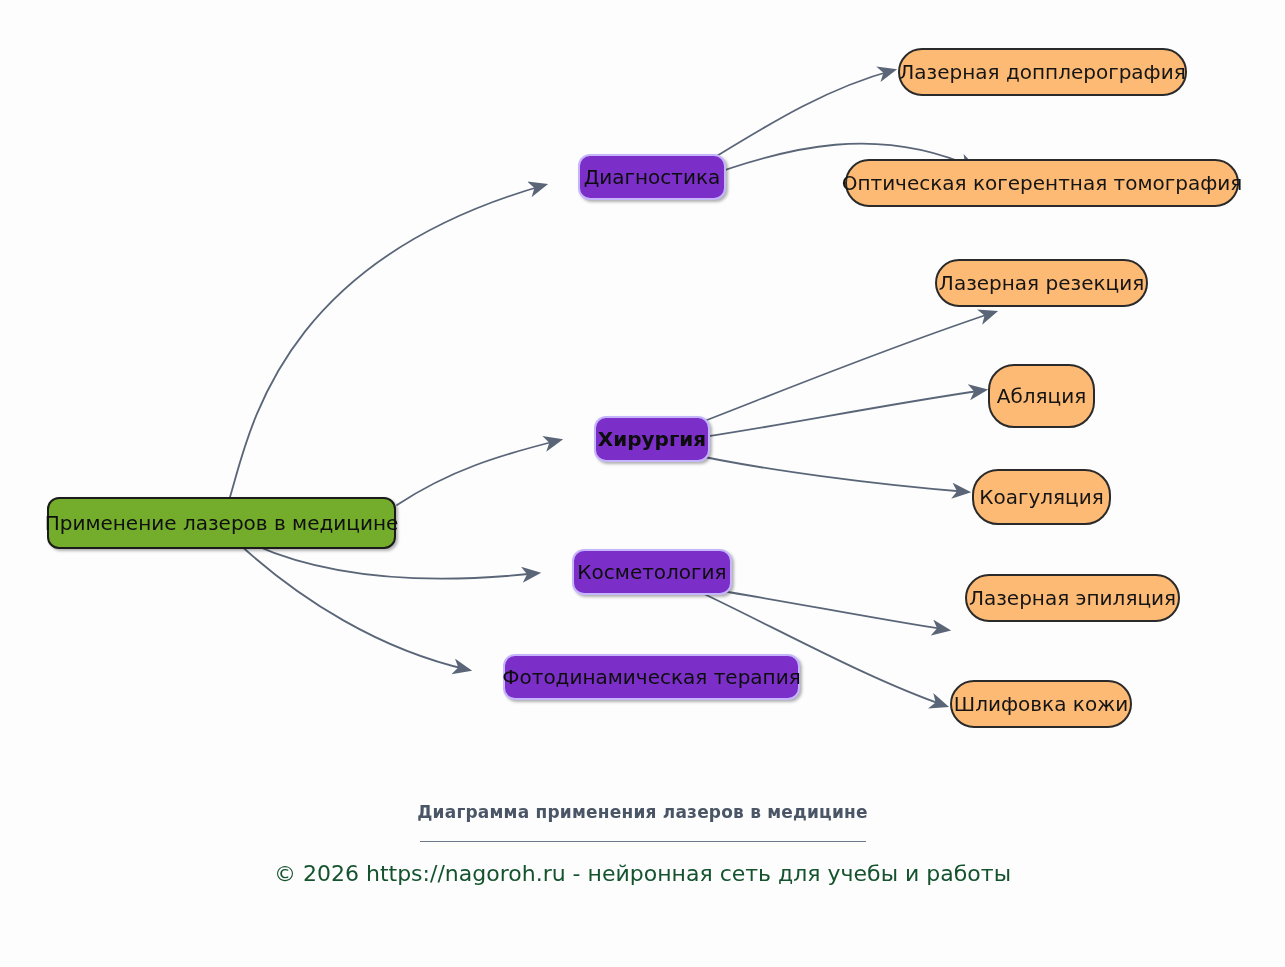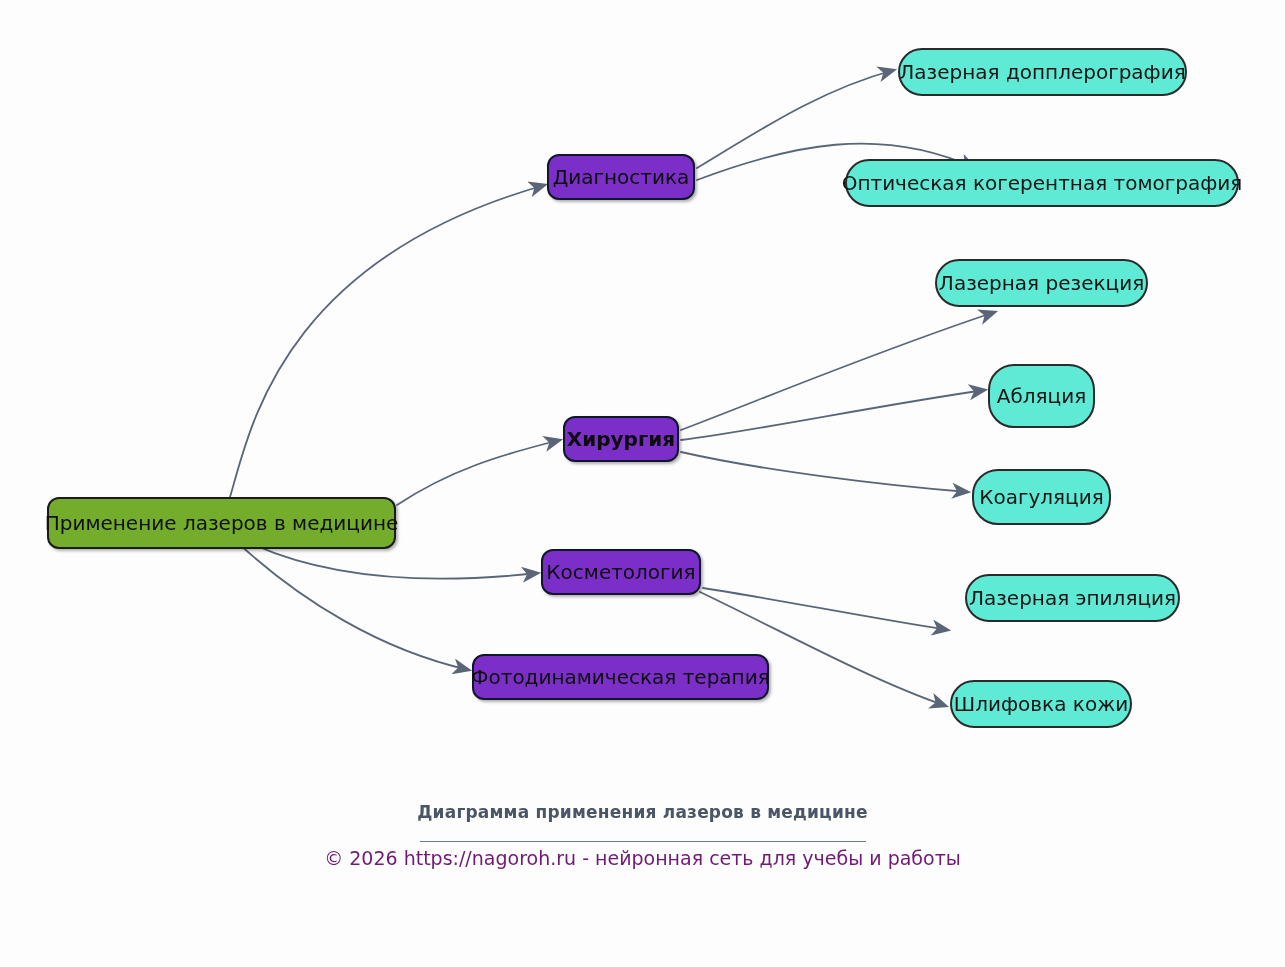--- a/index.html
+++ b/index.html
@@ -40,28 +40,29 @@
   .node-root {
     background: #74ad2b;
     border: 2px solid #1b1b1b;
     border-radius: 12px;
     color: #101010;
     font-size: 20px;
     box-shadow: 2px 2px 3px rgba(0,0,0,0.30);
   }
   .node-category {
     background: #7b2fc8;
-    border: 2px solid #0f172a;
+    border: 2px solid #c4b5fd;
     border-radius: 12px;
     color: #0d0d0d;
     font-size: 20px;
     box-shadow: 2px 2px 3px rgba(0,0,0,0.30);
+    margin-left: 31px;
   }
   .node-leaf {
-    background: #5eead4;
+    background: #fdba74;
     border: 2px solid #2a2a2a;
     border-radius: 26px;
     color: #151515;
     font-size: 20px;
   }
   #footer {
     position: absolute;
     left: 0;
     top: 802px;
     width: 1285px;
@@ -73,23 +74,23 @@
     color: #4a5666;
     letter-spacing: 0.2px;
   }
   .footer-rule {
     width: 446px;
     height: 0;
     margin: 19px auto 0 auto;
     border-top: 1px solid #6c7a8c;
   }
   .footer-copy {
-    margin-top: 5px;
-    font-size: 19px;
-    color: #701a75;
+    margin-top: 19px;
+    font-size: 22px;
+    color: #14532d;
   }
 </style>
 </head>
 <body>
 
 <div id="canvas">
 
   <svg id="edges" viewBox="0 0 1285 967" xmlns="http://www.w3.org/2000/svg">
     <defs>
       <marker id="arrow" viewBox="0 0 12 10" refX="10" refY="5" markerWidth="11" markerHeight="9" orient="auto-start-reverse">

